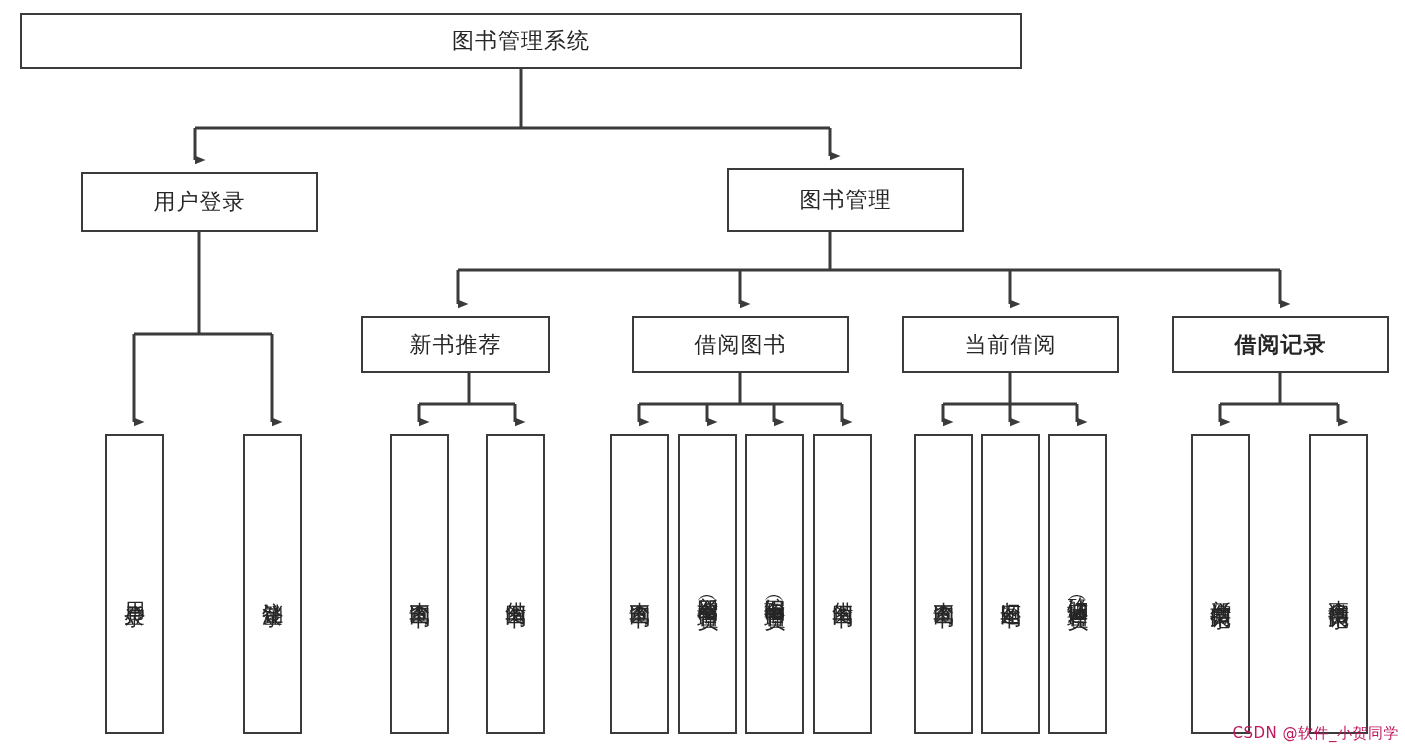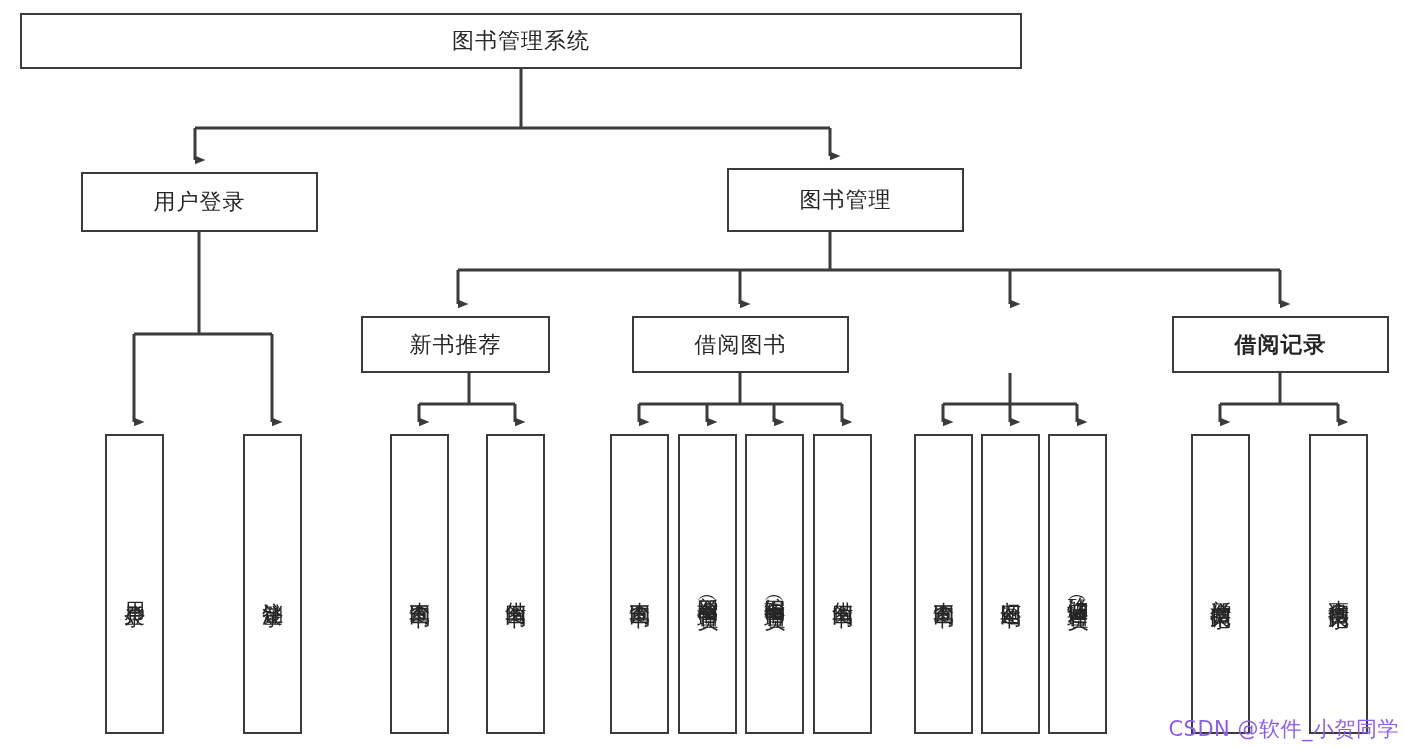--- a/index.html
+++ b/index.html
@@ -5,21 +5,21 @@
   html,body{margin:0;padding:0;background:#ffffff;}
   body{width:1405px;height:747px;font-family:"DejaVu Sans","Liberation Sans",sans-serif;}
   #stage{position:relative;width:1405px;height:747px;overflow:hidden;background:#fff;}
   svg.wires{position:absolute;left:0;top:0;width:1405px;height:747px;}
   .node{position:absolute;box-sizing:border-box;border:2px solid #3b3b3b;background:#ffffff;
         display:flex;align-items:center;justify-content:center;color:#262626;}
   .node.h{font-size:22px;letter-spacing:1px;}
   .node.v{writing-mode:vertical-rl;text-orientation:upright;font-size:21px;line-height:1.08;
           letter-spacing:2px;padding-top:10px;}
   .node.v span{writing-mode:vertical-rl;text-orientation:upright;display:block;}
-  .watermark{position:absolute;right:6px;bottom:4px;font-size:21px;color:#8b5cf6;
+  .watermark{position:absolute;right:6px;bottom:4px;font-size:15px;color:#be185d;
              letter-spacing:0.5px;white-space:nowrap;}
 </style>
 </head>
 <body>
 
 <div id="stage">
 
   <svg class="wires" viewBox="0 0 1405 747" xmlns="http://www.w3.org/2000/svg">
     <defs>
       <marker id="arw" markerWidth="10" markerHeight="11" refX="4.5" refY="10.5" orient="auto-start-reverse" markerUnits="userSpaceOnUse">
@@ -80,20 +80,23 @@
   <div class="node h" style="left:711px;top:168px;width:237px;height:64px;margin-left:16px;">
     <span>图书管理</span>
   </div>
 
   <div class="node h" style="left:361px;top:316px;width:189px;height:57px;">
     <span>新书推荐</span>
   </div>
   <div class="node h" style="left:632px;top:316px;width:217px;height:57px;">
     <span>借阅图书</span>
   </div>
+  <div class="node h" style="left:902px;top:316px;width:217px;height:57px;">
+    <span>当前借阅</span>
+  </div>
   <div class="node h" style="left:1172px;top:316px;width:217px;height:57px;font-weight:bold;">
     <span>借阅记录</span>
   </div>
 
   <div class="node v" style="left:105px;top:434px;width:59px;height:300px;">
     <span>用户登录</span>
   </div>
   <div class="node v" style="left:243px;top:434px;width:59px;height:300px;">
     <span>注销登录</span>
   </div>

